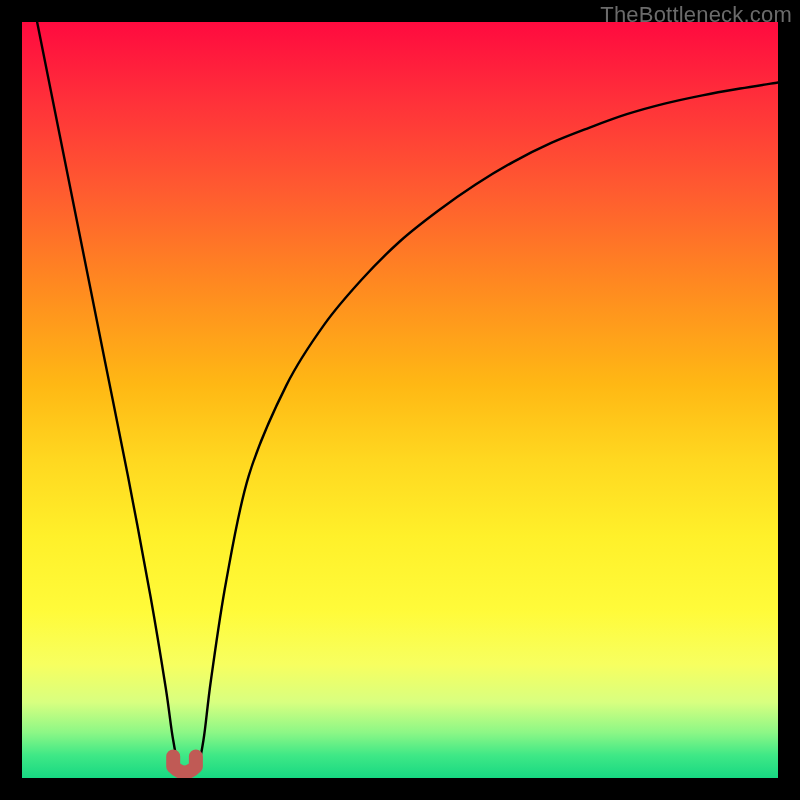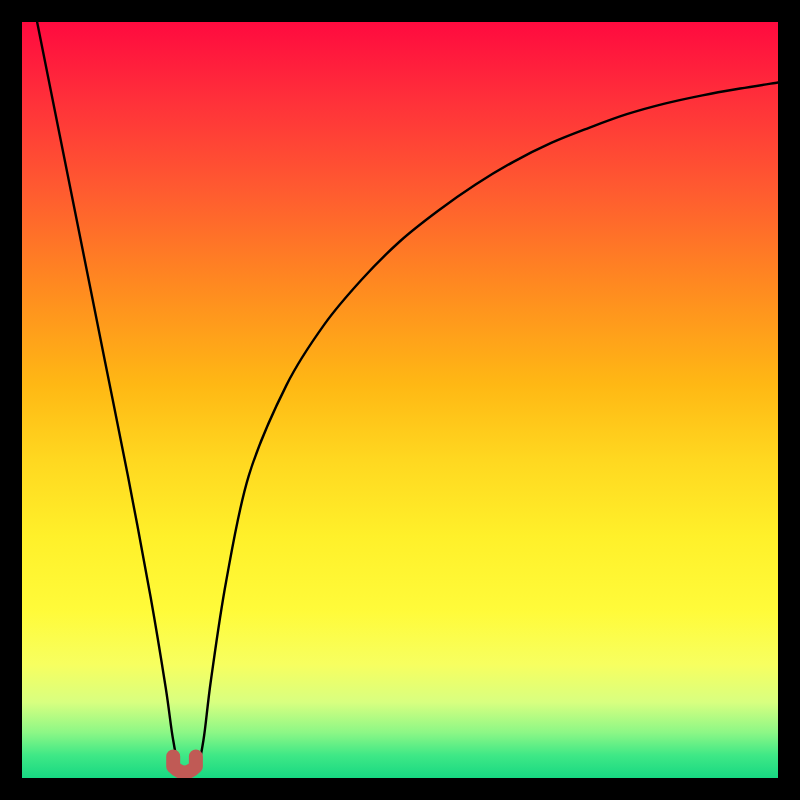--- a/index.html
+++ b/index.html
@@ -65,13 +65,14 @@
 
   <div class="plot">
     <div class="gradient"></div>
 
     <svg class="curve" viewBox="0 0 756 756" preserveAspectRatio="none">
       <path d="M 15.120000000000001,0 C 18.900000000000002,18.899999999999995 30.240000000000006,75.59999999999997 37.800000000000004,113.39999999999998 C 45.36000000000001,151.2 52.92,189.00000000000006 60.480000000000004,226.80000000000007 C 68.04,264.6000000000001 75.6,302.4 83.16,340.2 C 90.72,378 98.28,414.53999999999996 105.84,453.59999999999997 C 113.4,492.65999999999997 122.22000000000001,539.28 128.52,574.56 C 134.82000000000002,609.8399999999999 139.86,641.3399999999999 143.64000000000001,665.28 C 147.42000000000002,689.22 148.68,704.34 151.20000000000002,718.2 C 153.72000000000003,732.0600000000001 154.98,743.4000000000001 158.76,748.44 C 162.54,753.48 170.1,753.48 173.88,748.44 C 177.66,743.4000000000001 178.92,733.32 181.44,718.2 C 183.96,703.08 185.22,684.1800000000001 189,657.72 C 192.78,631.26 197.82,593.46 204.12,559.44 C 210.42000000000002,525.4200000000001 216.72,486.35999999999996 226.79999999999998,453.59999999999997 C 236.87999999999997,420.84 251.99999999999994,388.08 264.59999999999997,362.88 C 277.2,337.68 289.8,320.04 302.40000000000003,302.40000000000003 C 315.00000000000006,284.76000000000005 327.6,270.9 340.2,257.03999999999996 C 352.79999999999995,243.17999999999995 365.4,230.58 378,219.24 C 390.6,207.9 403.20000000000005,198.45000000000002 415.8,189 C 428.4,179.54999999999998 440.99999999999994,170.72999999999996 453.59999999999997,162.53999999999996 C 466.2,154.34999999999997 478.80000000000007,146.79 491.40000000000003,139.86 C 504,132.93000000000004 516.5999999999999,126.63000000000004 529.1999999999999,120.96000000000004 C 541.8,115.29000000000003 554.4,110.62800000000004 567,105.84000000000003 C 579.6,101.05200000000002 592.2,96.26399999999997 604.8000000000001,92.23199999999997 C 617.4000000000001,88.19999999999997 630,84.79800000000002 642.6,81.64800000000002 C 655.2,78.49800000000003 667.8,75.85199999999999 680.4,73.332 C 693,70.812 705.5999999999999,68.67000000000002 718.1999999999999,66.52800000000002 C 730.8,64.38600000000002 749.7,61.48800000000002 756,60.48000000000002" fill="none" stroke="#000" stroke-width="2.4" stroke-linecap="round" stroke-linejoin="round"></path>
       <path d="M 151.20000000000002,734.44 L 151.20000000000002,744.44 Q 162.54000000000002,756.44 173.88,744.44 L 173.88,734.44" fill="none" stroke="#c05a55" stroke-width="14" stroke-linecap="round" stroke-linejoin="round"></path>
     </svg>
   </div>
 
+  <div class="watermark">TheBottleneck.com</div>
 </div>
 
 </body></html>

